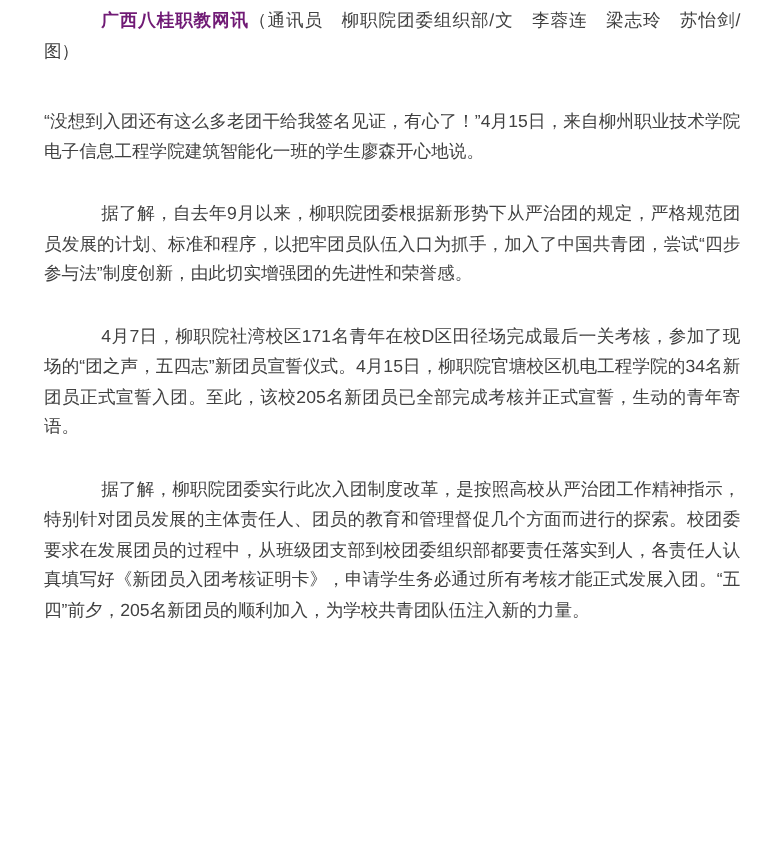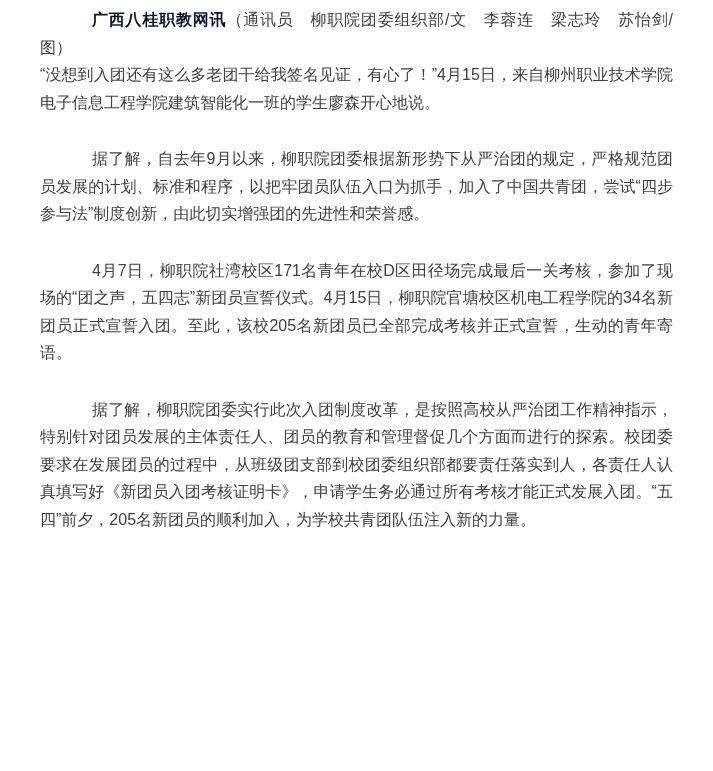--- a/index.html
+++ b/index.html
@@ -25,24 +25,25 @@
     padding: 0;
   }
   p.indent {
     text-indent: 52px;
   }
   p.spaced {
     margin-bottom: 29px;
   }
   p.lede {
     text-indent: 0;
+    margin-top: 36px;
   }
   .source-bold {
     font-weight: bold;
-    color: #0f172a;
+    color: #701a75;
   }
 </style>
 </head>
 <body>
 
 <div class="page">
 
   <p class="para indent"><span class="source-bold">广西八桂职教网讯</span><span>（通讯员　柳职院团委组织部/文　李蓉连　梁志玲　苏怡剑/图）</span></p>
 
   <p class="para lede spaced">“没想到入团还有这么多老团干给我签名见证，有心了！”4月15日，来自柳州职业技术学院电子信息工程学院建筑智能化一班的学生廖森开心地说。</p>

